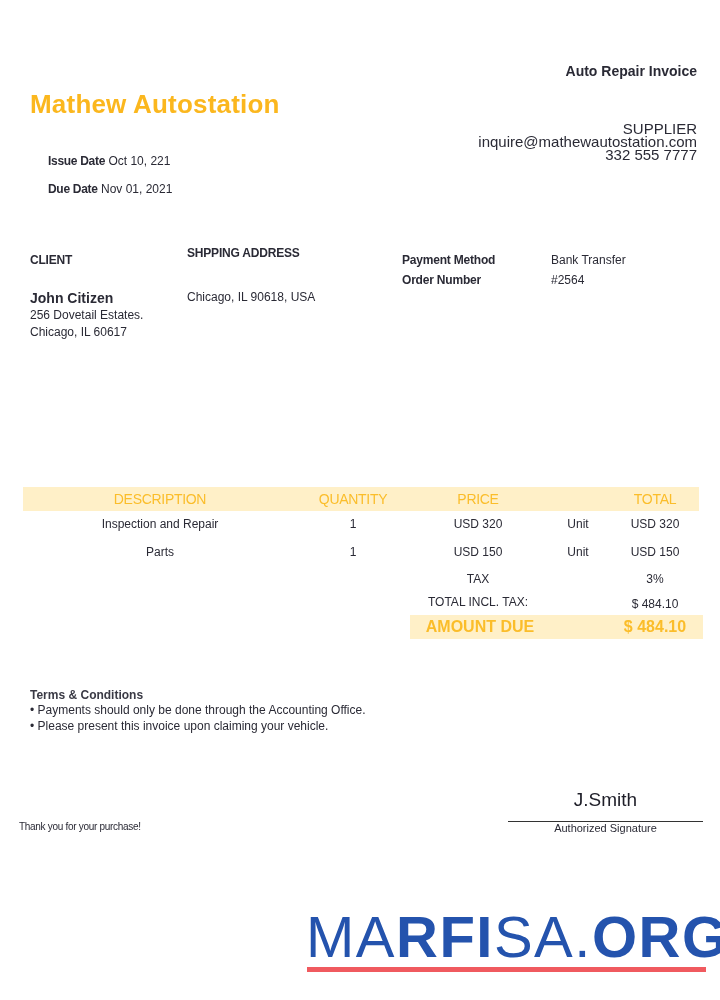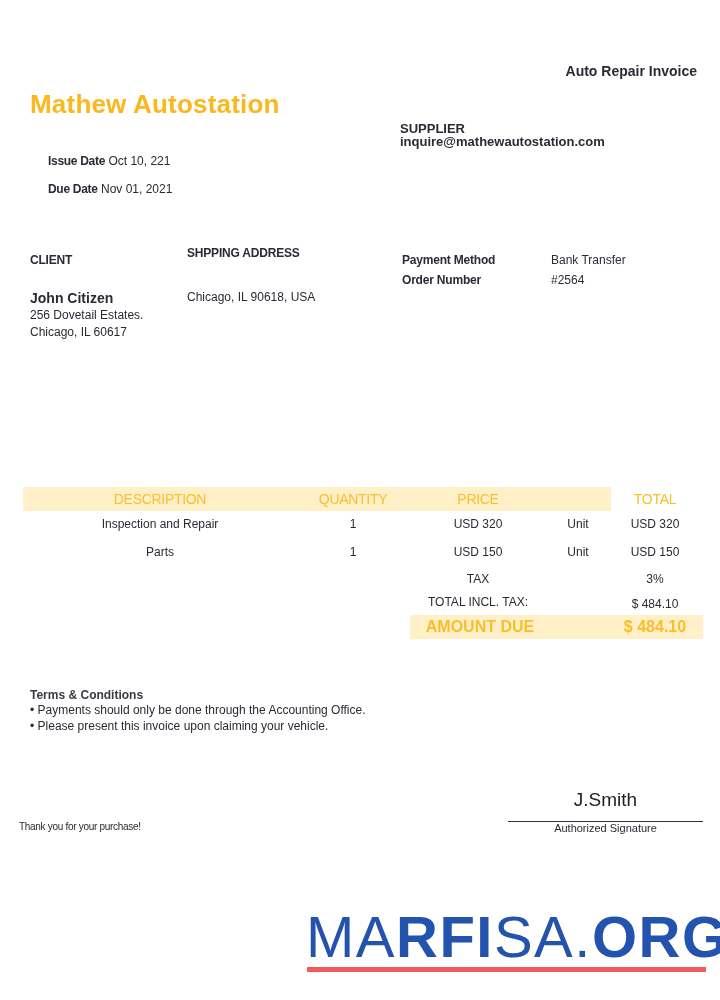--- a/index.html
+++ b/index.html
@@ -1,29 +1,29 @@
 <!DOCTYPE html>
 <html><head>
 <meta charset="utf-8">
 <style>
   html, body { margin:0; padding:0; background:#ffffff; }
   body { width:720px; height:1000px; position:relative; overflow:hidden;
          font-family:"Liberation Sans", sans-serif; color:#2b2b33; }
   .abs { position:absolute; }
   .doc-title { left:0; top:63px; width:697px; text-align:right; font-size:14px; font-weight:bold; color:#2a2a35; }
   .company { left:30px; top:89px; font-size:26px; font-weight:bold; color:#fbb71e; letter-spacing:0.2px; }
-  .supplier { left:400px; top:122px; width:297px; font-size:13px; line-height:13px; color:#2a2a35;font-weight:bold; }
+  .supplier { left:400px; top:122px; width:297px; text-align:right; font-size:15px; line-height:13px; color:#2a2a35; }
   .supplier div { white-space:nowrap; }
   .dates { left:48px; top:153px; font-size:12px; color:#2a2a35; }
   .dates .row { height:28px; line-height:16px; }
   .dates b { font-weight:bold; letter-spacing:-0.3px; }
   .lbl { font-size:12px; font-weight:bold; color:#2a2a35; letter-spacing:-0.2px; }
   .val { font-size:12px; color:#2a2a35; }
   .client-name { font-size:14px; font-weight:bold; color:#2a2a35; }
-  .table-header { left:23px; top:487px; width:588px; height:24px; background:#fff0c8; }
+  .table-header { left:23px; top:487px; width:676px; height:24px; background:#fff0c8; }
   .th { position:absolute; top:0; line-height:24px; font-size:14px; color:#fbbd2a; text-align:center; letter-spacing:-0.3px; }
   .td { position:absolute; font-size:12px; color:#2a2a35; text-align:center; }
   .due-bar { left:410px; top:615px; width:293px; height:24px; background:#fff0c8; }
   .due-bar span { position:absolute; top:0; line-height:24px; font-size:16px; font-weight:bold; color:#fbbd2a; text-align:center; }
   .terms { left:30px; top:688px; font-size:12px; color:#2a2a35; }
   .terms .t-title { font-weight:bold; color:#3a3a45; }
   .terms .bullet { line-height:16px; }
   .thanks { left:19px; top:821px; font-size:10px; color:#2a2a35; letter-spacing:-0.3px; }
   .sig-name { left:508px; top:789px; width:195px; text-align:center; font-size:19px; color:#1e1e28; }
   .sig-line { left:508px; top:821px; width:195px; height:1px; background:#333; }
@@ -35,20 +35,21 @@
 </style>
 </head>
 <body>
 
 <div class="abs doc-title">Auto Repair Invoice</div>
 <div class="abs company">Mathew Autostation</div>
 
 <div class="abs supplier">
   <div>SUPPLIER</div>
   <div>inquire@mathewautostation.com</div>
+  <div>332 555 7777</div>
 </div>
 
 <div class="abs dates">
   <div class="row">
     <b>Issue Date</b>
     <span>Oct 10, 221</span>
   </div>
   <div class="row">
     <b>Due Date</b>
     <span>Nov 01, 2021</span>

